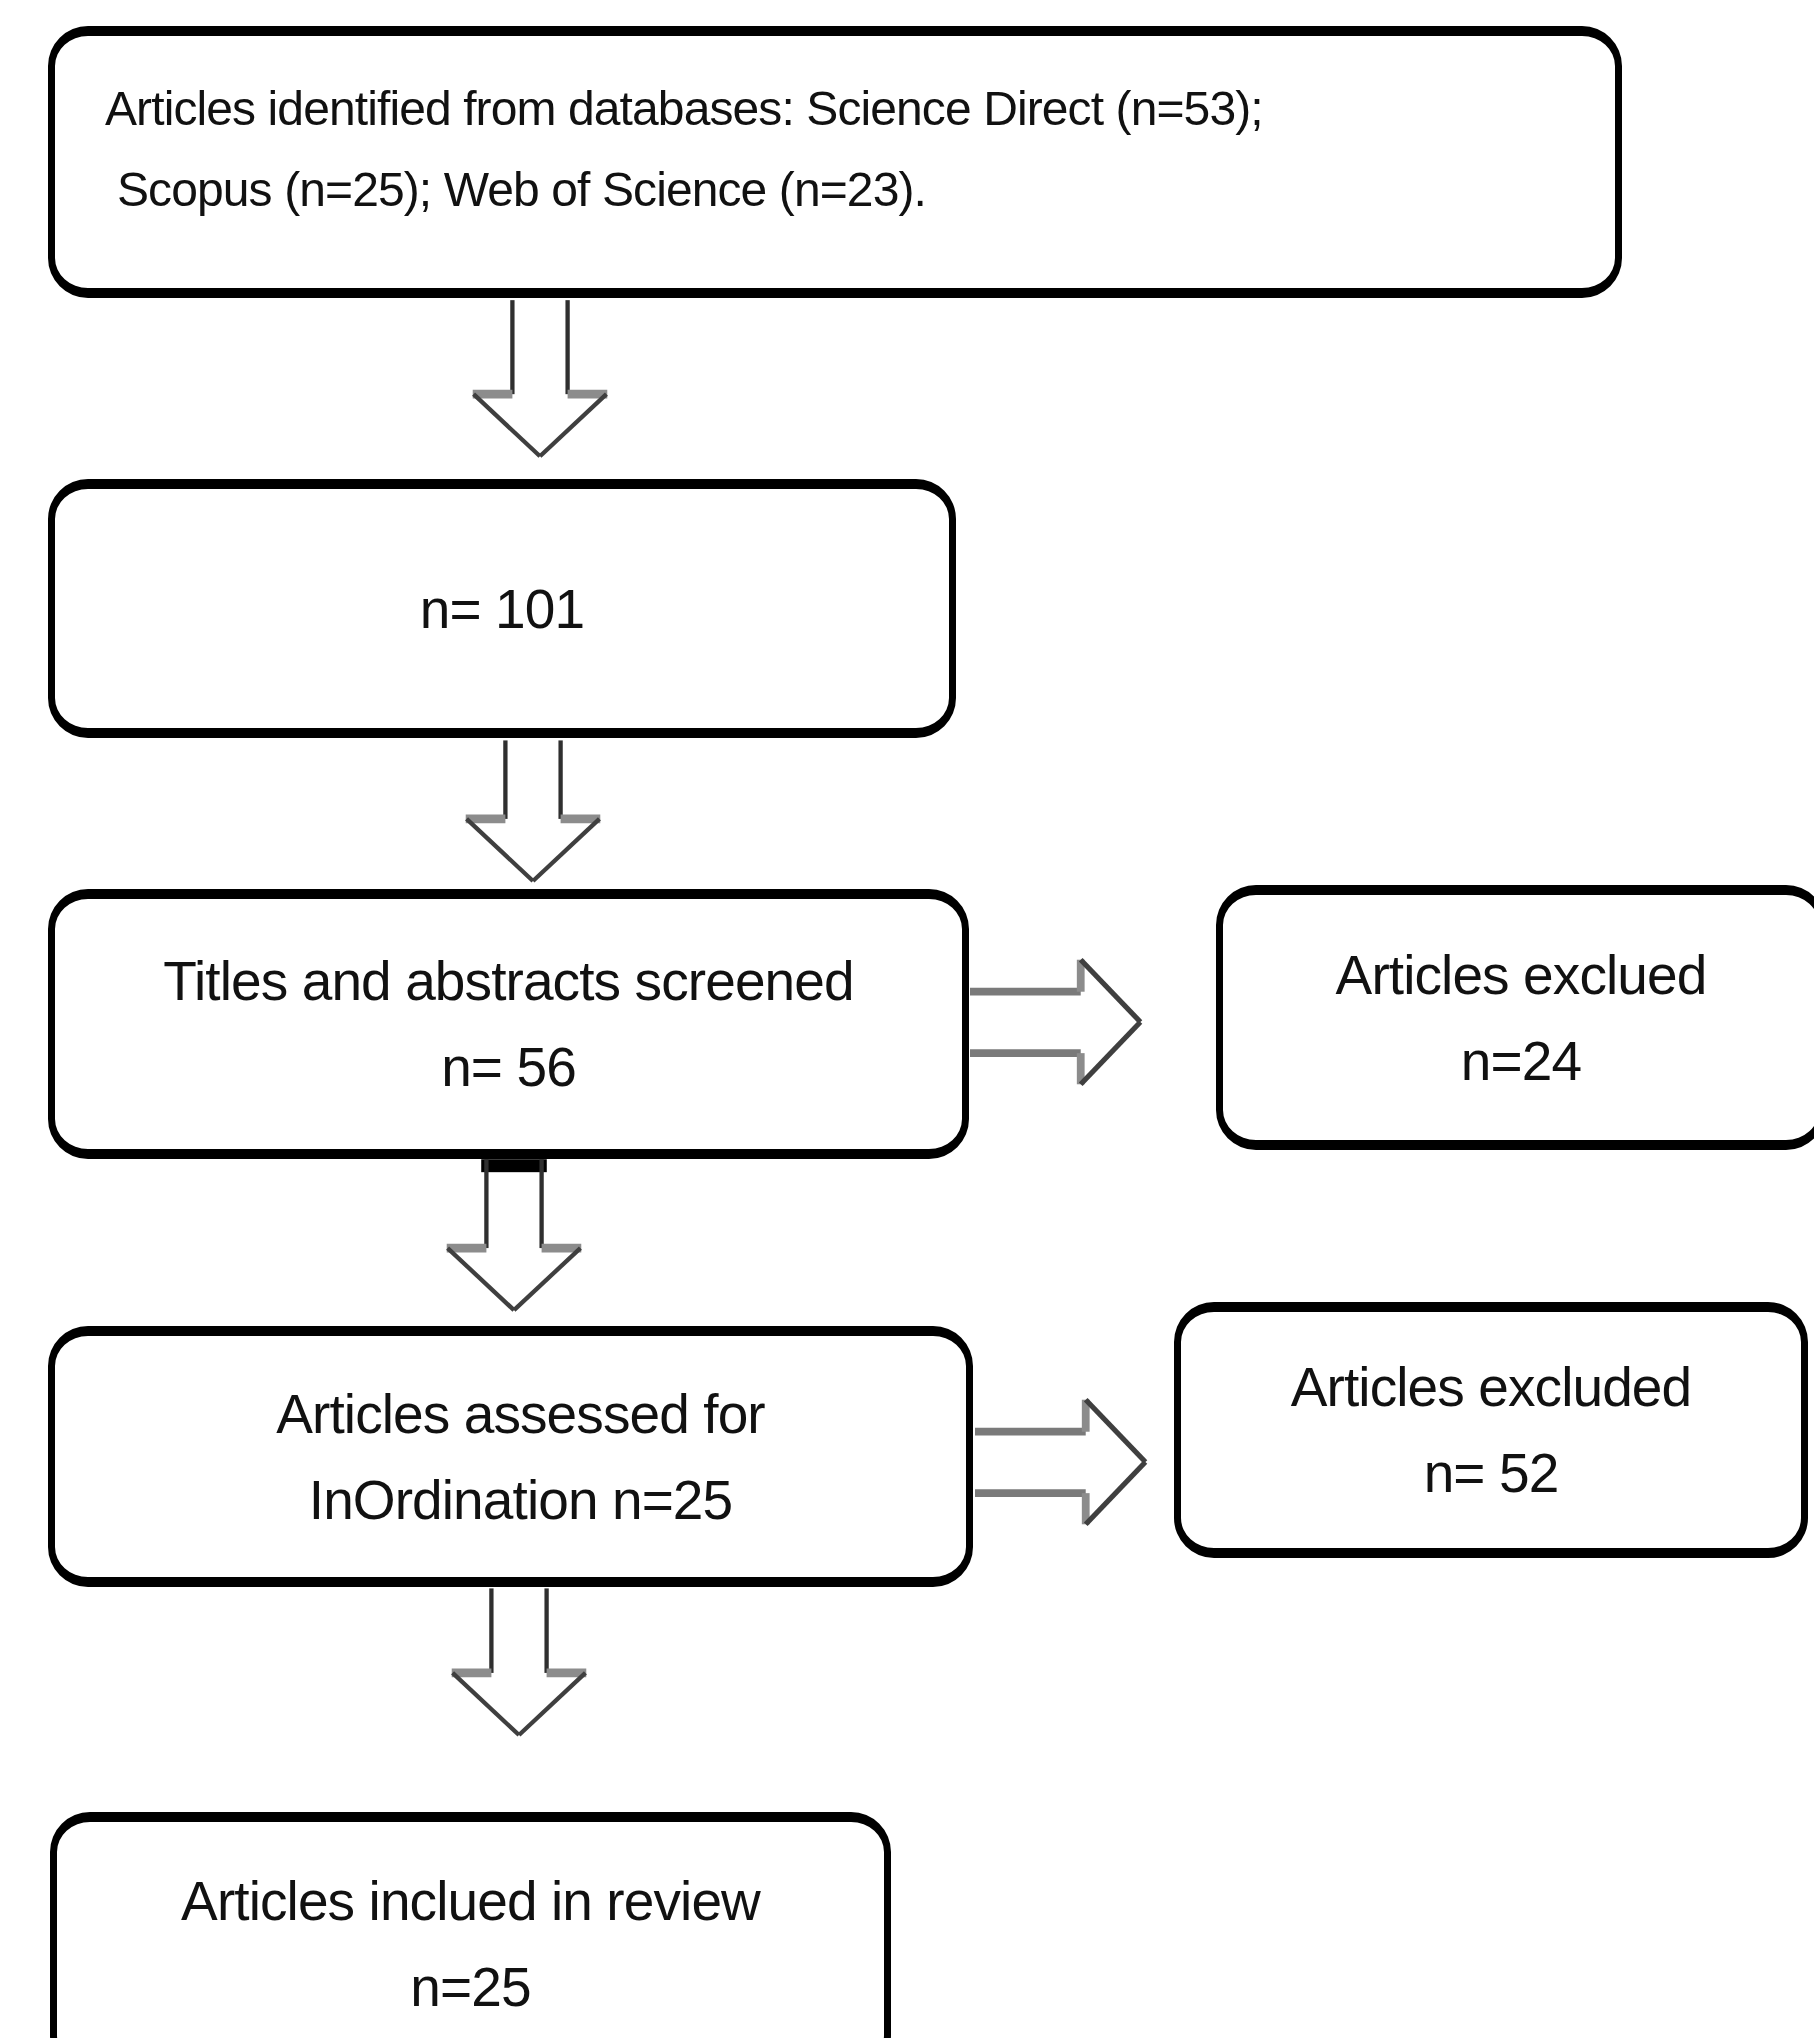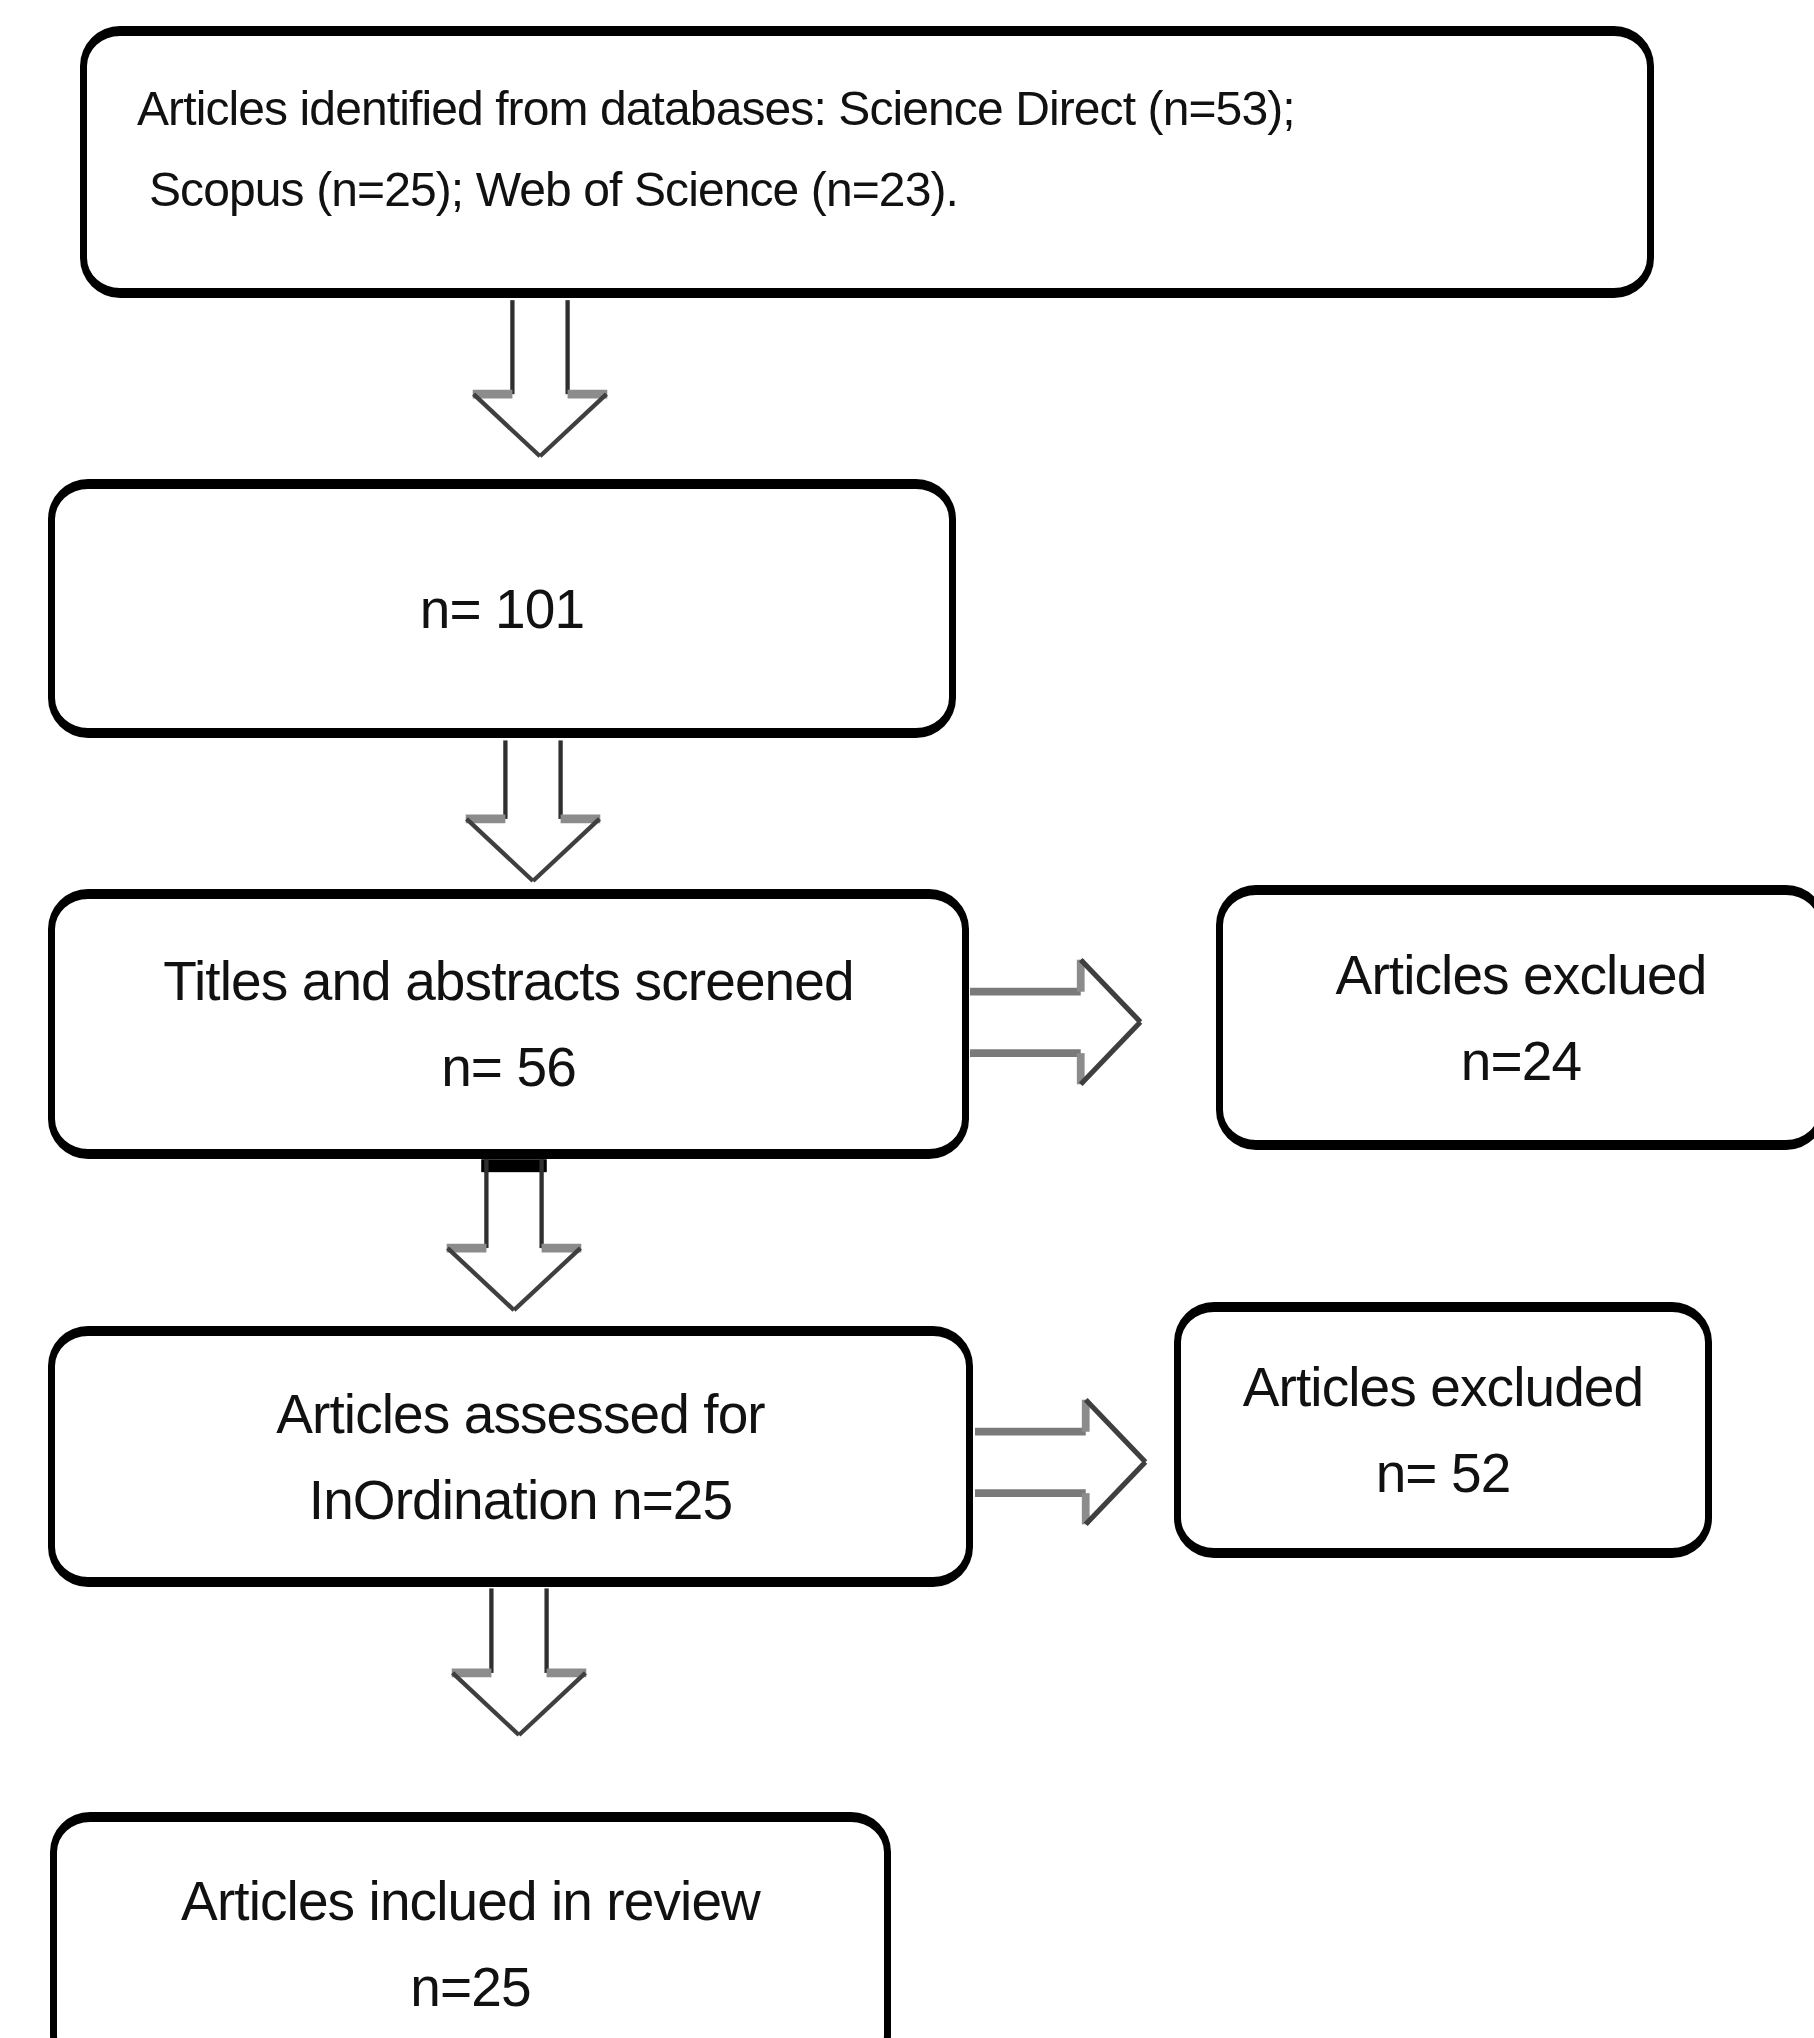--- a/index.html
+++ b/index.html
@@ -33,21 +33,20 @@
     line-height: 86px;
     letter-spacing: -0.9px;
   }
   .box .line { white-space: nowrap; }
   .box.wide {
     align-items: flex-start;
     text-align: left;
     padding: 0 26px 26px 50px;
     font-size: 48px;
     line-height: 81px;
-    margin-left: 32px;
   }
   .box.wide .line2 { padding-left: 12px; }
   .arrow { position: absolute; }
   svg { display: block; }
 </style>
 </head>
 <body>
 
 <div id="canvas">
 
@@ -124,21 +123,21 @@
     <svg width="173" height="130" viewBox="0 0 200 150">
       <line x1="0" y1="40" x2="128" y2="40" stroke="#7a7a7a" stroke-width="9"></line>
       <line x1="0" y1="111" x2="128" y2="111" stroke="#7a7a7a" stroke-width="9"></line>
       <line x1="128" y1="3" x2="128" y2="40" stroke="#8c8c8c" stroke-width="9"></line>
       <line x1="128" y1="111" x2="128" y2="147" stroke="#8c8c8c" stroke-width="9"></line>
       <line x1="128" y1="3" x2="197" y2="75" stroke="#3f3f3f" stroke-width="6"></line>
       <line x1="128" y1="147" x2="197" y2="75" stroke="#3f3f3f" stroke-width="6"></line>
     </svg>
   </div>
 
-  <div class="box" style="left:1174px; top:1302px; width:538px; height:256px;">
+  <div class="box" style="left:1174px; top:1302px; width:634px; height:256px;">
     <div class="line">Articles excluded</div>
     <div class="line">n= 52</div>
   </div>
 
   <div class="arrow" style="left:450px; top:1588px;">
     <svg width="138" height="150" viewBox="0 0 160 173">
       <line x1="48" y1="0" x2="48" y2="98" stroke="#2f2f2f" stroke-width="5"></line>
       <line x1="112" y1="0" x2="112" y2="98" stroke="#2f2f2f" stroke-width="5"></line>
       <line x1="2" y1="98" x2="48" y2="98" stroke="#8c8c8c" stroke-width="10"></line>
       <line x1="112" y1="98" x2="158" y2="98" stroke="#8c8c8c" stroke-width="10"></line>

